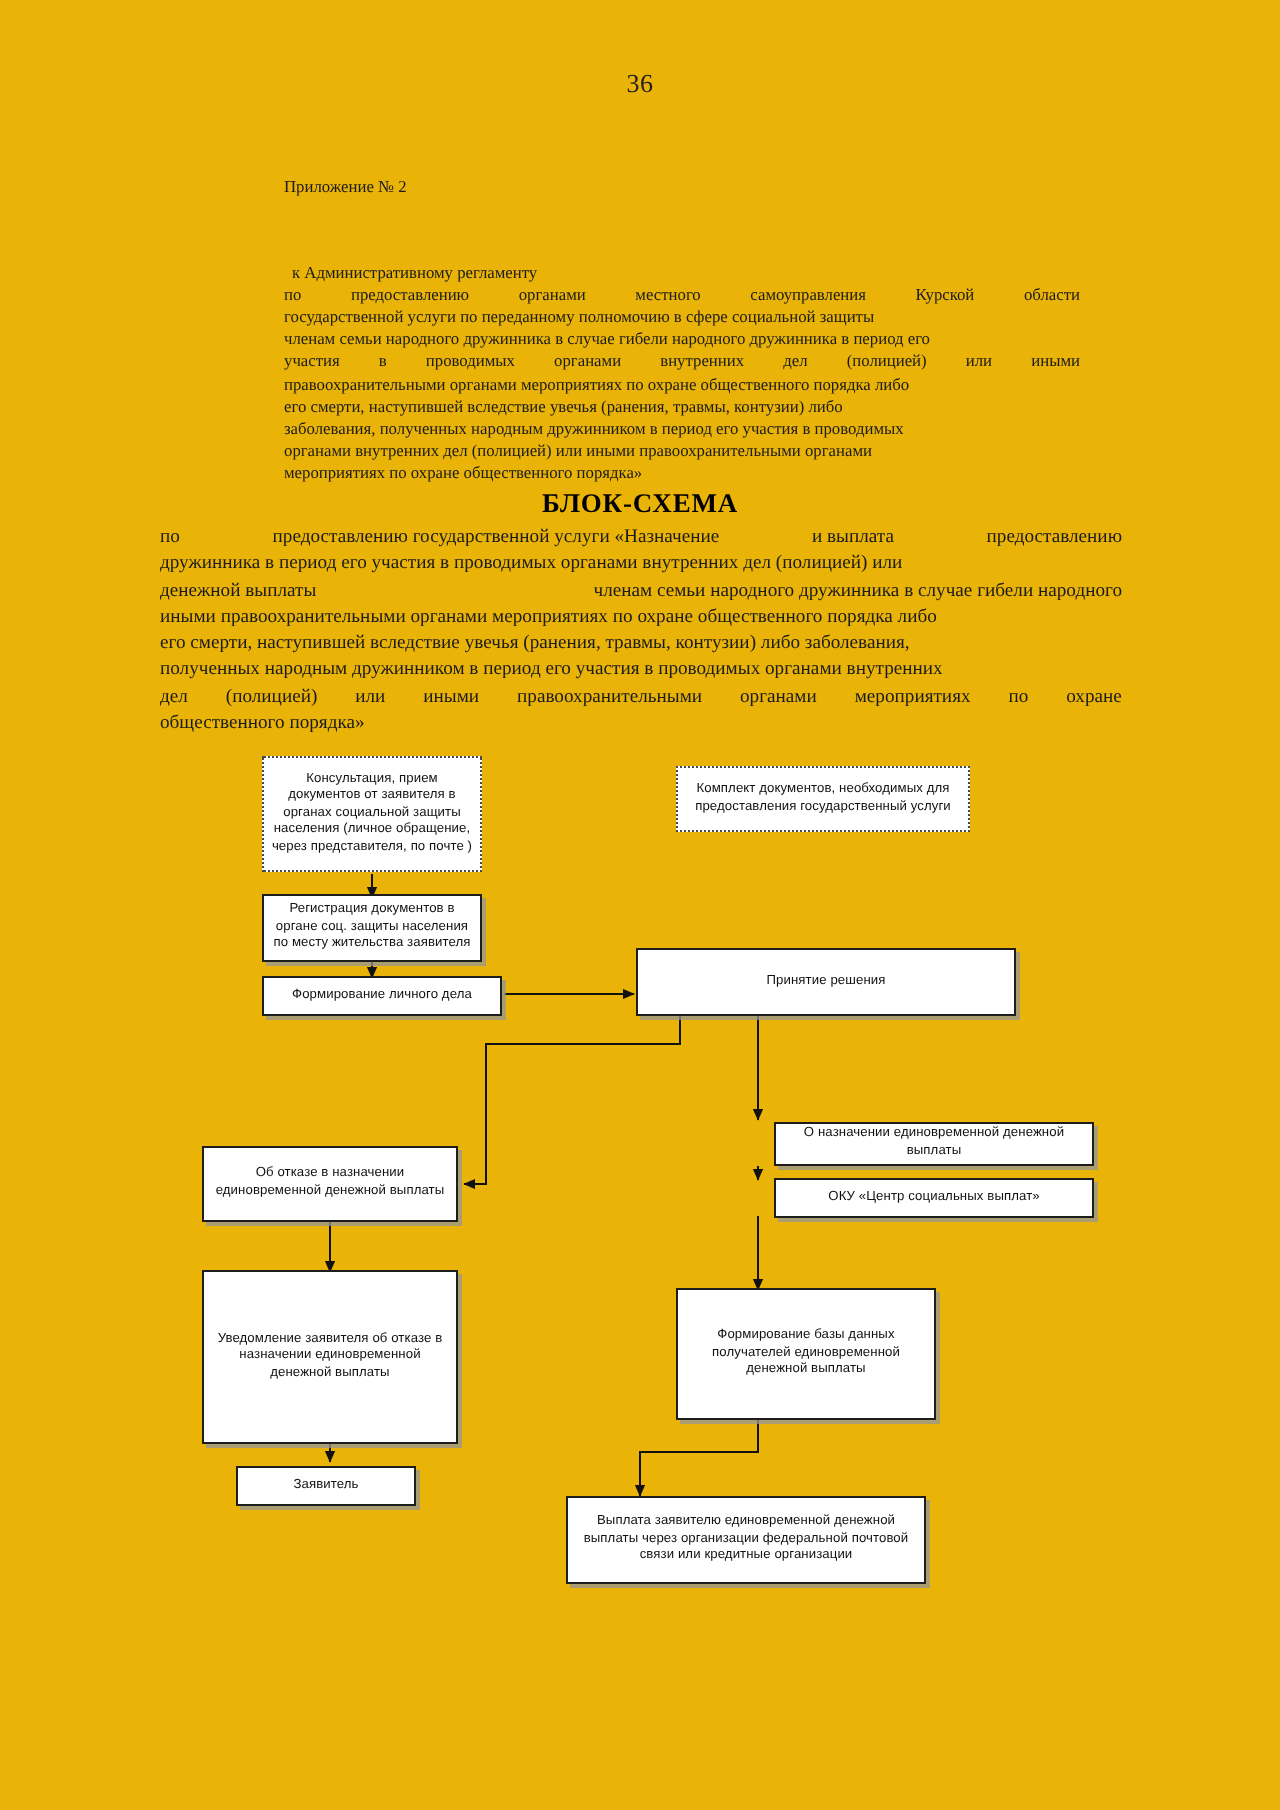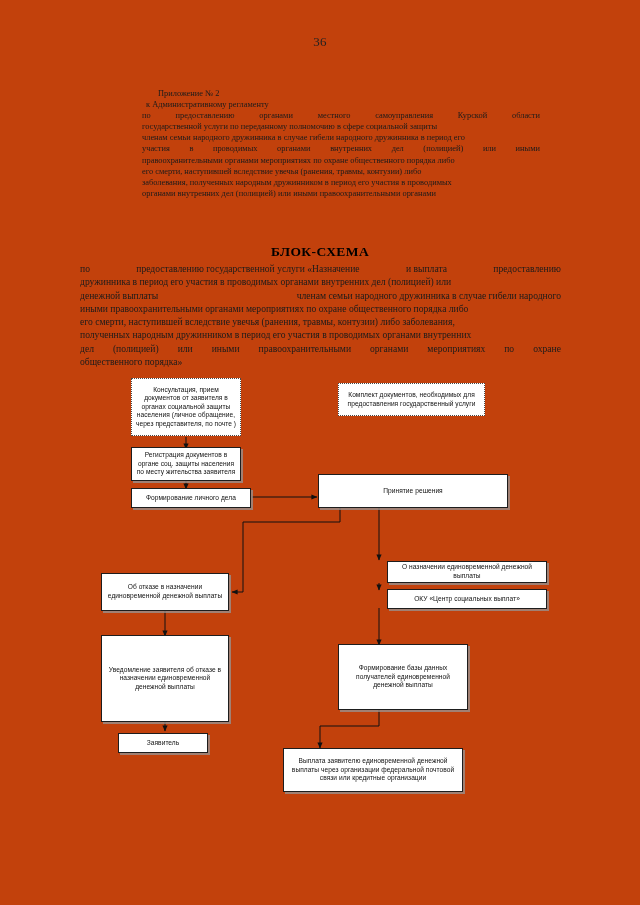--- a/index.html
+++ b/index.html
@@ -12,21 +12,21 @@
     height: 905px;
     position: relative;
     font-family: "Liberation Serif", "DejaVu Serif", serif;
     color: #1a1a1a;
     overflow: hidden;
   }
 
   .page {
     position: absolute;
     inset: 0;
-    background: #c2410c;
+    background: #eab308;
   }
 
   
   .page-number {
     position: absolute;
     top: 34px;
     left: 0;
     width: 640px;
     text-align: center;
     font-size: 13px;
@@ -47,22 +47,22 @@
   }
   .appendix .ln {
     white-space: nowrap;
   }
   .appendix .ln.just {
     display: flex;
     justify-content: space-between;
     white-space: normal;
   }
   .appendix .ln.just > span { display: inline-block; }
-  .appendix .l1 { margin-left: 16px; }
-  .appendix .l2 { margin-left: 4px; }
+  .appendix .l1 { margin-left: 0px; }
+  .appendix .l2 { margin-left: 4px; margin-top: 32px; }
 
   
   .doc-title {
     position: absolute;
     left: 0;
     top: 244px;
     width: 640px;
     text-align: center;
     font-size: 13.5px;
     font-weight: bold;
@@ -153,20 +153,21 @@
       <span>внутренних</span>
       <span>дел</span>
       <span>(полицией)</span>
       <span>или</span>
       <span>иными</span>
     </div>
     <div class="ln">правоохранительными органами мероприятиях по охране общественного порядка либо</div>
     <div class="ln">его смерти, наступившей вследствие увечья (ранения, травмы, контузии) либо</div>
     <div class="ln">заболевания, полученных народным дружинником в период его участия в проводимых</div>
     <div class="ln">органами внутренних дел (полицией) или иными правоохранительными органами</div>
+    <div class="ln">мероприятиях по охране общественного  порядка»</div>
   </div>
 
   <div class="doc-title">БЛОК-СХЕМА</div>
 
   <div class="lead">
     <div class="ln just">
       <span>по</span>
       <span>предоставлению государственной услуги «Назначение</span>
       <span>и выплата</span>
       <span>предоставлению</span>

